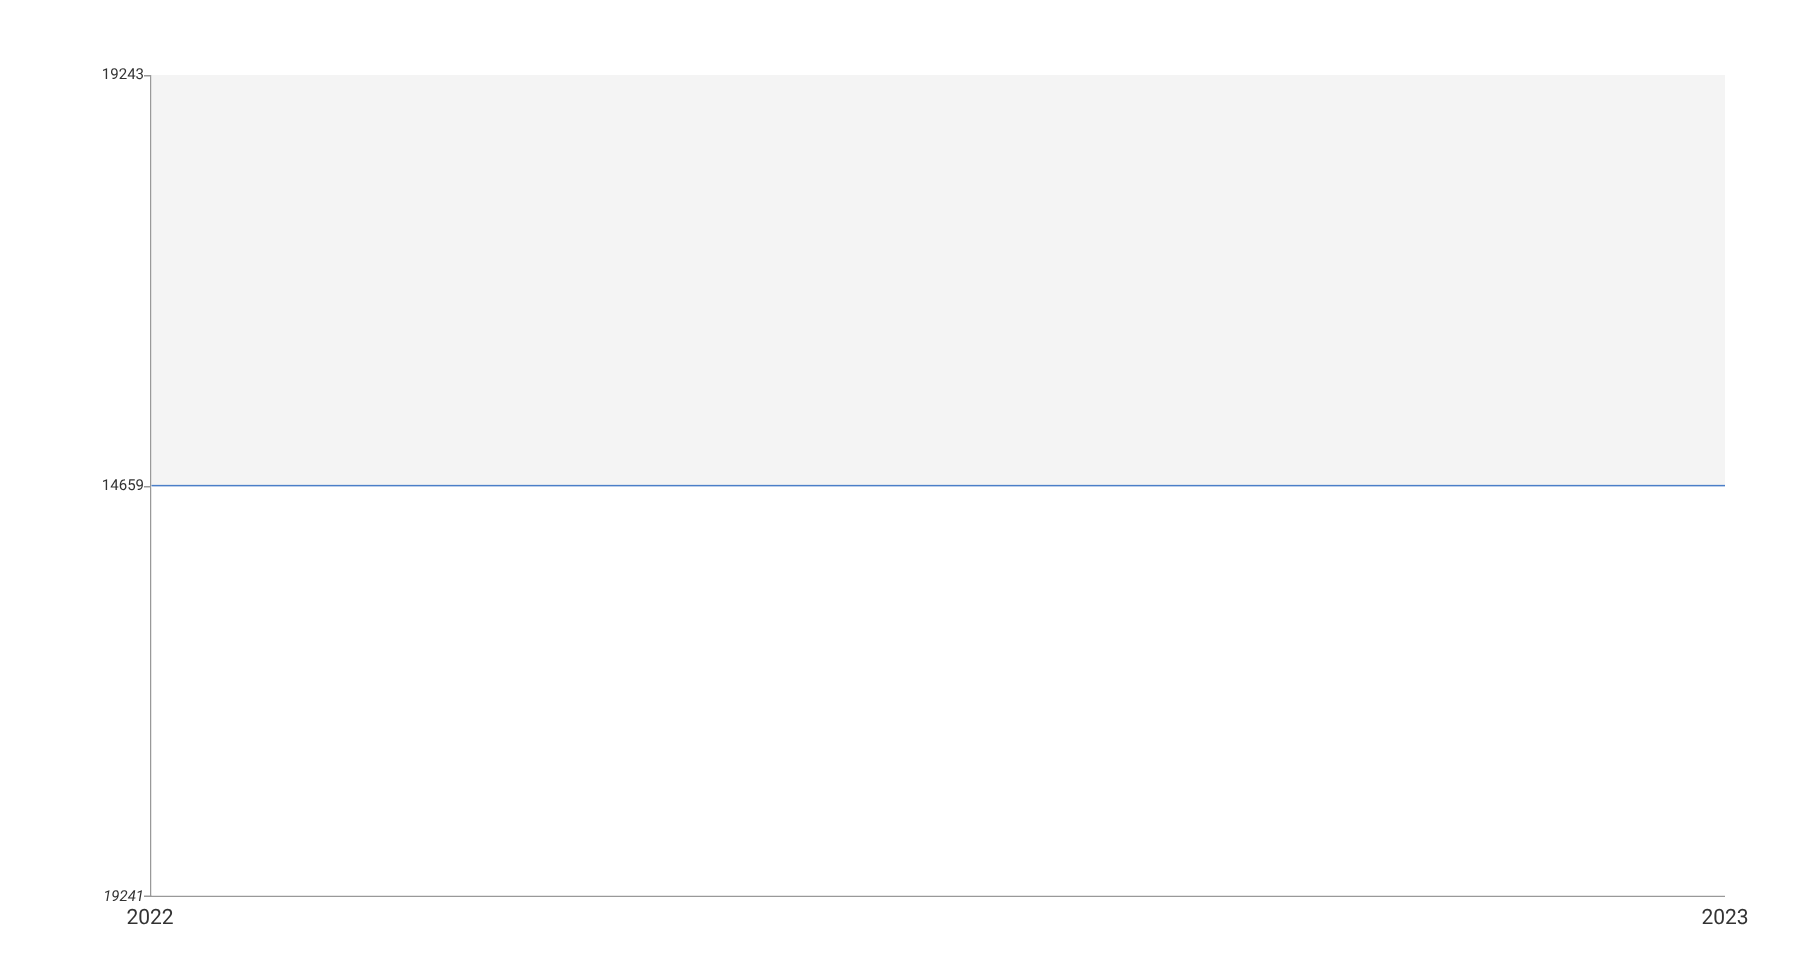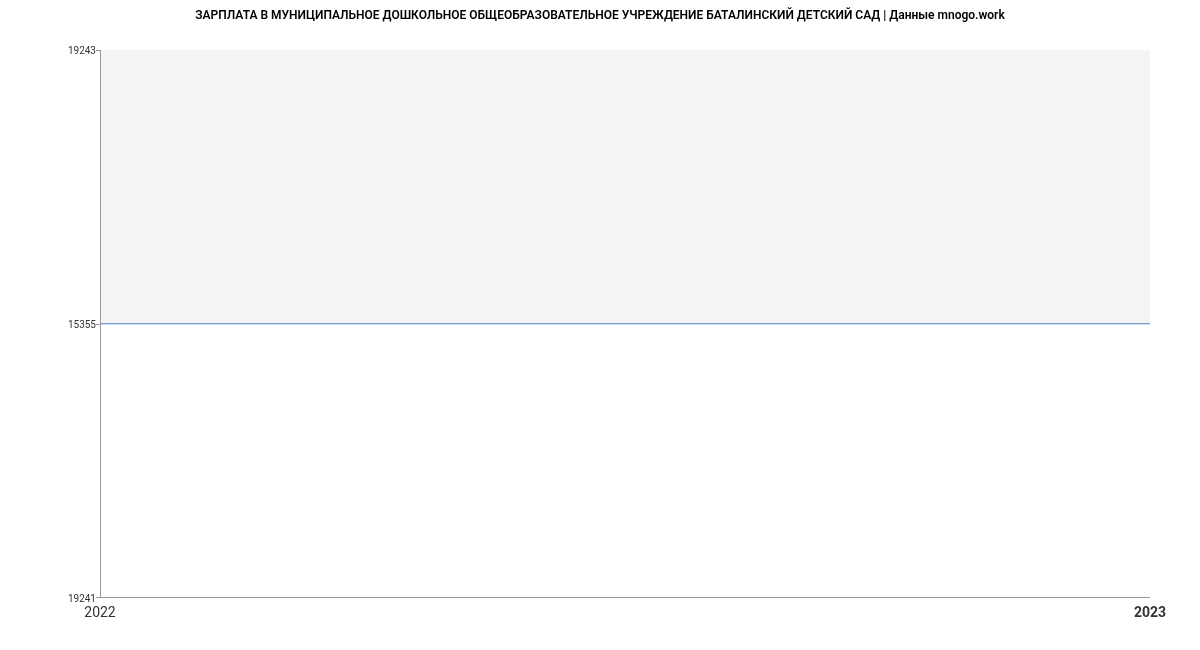--- a/index.html
+++ b/index.html
@@ -88,32 +88,31 @@
       top: 604px;
       font-size: 14px;
       color: #333;
       transform: translateX(-50%);
     }
   </style>
 </head>
 <body>
 
 <div class="chart-container">
-  <div class="chart-title">ЗАРПЛАТА В МУНИЦИПАЛЬНОЕ ДОШКОЛЬНОЕ ОБЩЕОБРАЗОВАТЕЛЬНОЕ УЧРЕЖДЕНИЕ БАТАЛИНСКИЙ ДЕТСКИЙ САД | Данные mnogo.work</div>
 
   <div class="plot-area">
     <div class="plot-bg-top"></div>
     <div class="plot-bg-bottom"></div>
     <div class="grid-line-h" style="top:50%;"></div>
     <div class="data-line"></div>
   </div>
 
   <div class="y-tick-label" style="top:50px;margin-left:11px;">19243</div>
-  <div class="y-tick-label" style="top:324px;">15355</div>
-  <div class="y-tick-label" style="top:598px;">19241</div>
+  <div class="y-tick-label" style="top:324px;">14659</div>
+  <div class="y-tick-label" style="top:598px;font-style:italic;">19241</div>
 
   <div class="y-tick-mark" style="top:50px;"></div>
   <div class="y-tick-mark" style="top:324px;"></div>
   <div class="y-tick-mark" style="top:597px;"></div>
 
   <div class="x-tick-label" style="left:100px;">2022</div>
-  <div class="x-tick-label" style="left:1150px;font-weight:bold;">2023</div>
+  <div class="x-tick-label" style="left:1150px;">2023</div>
 </div>
 
 </body></html>

